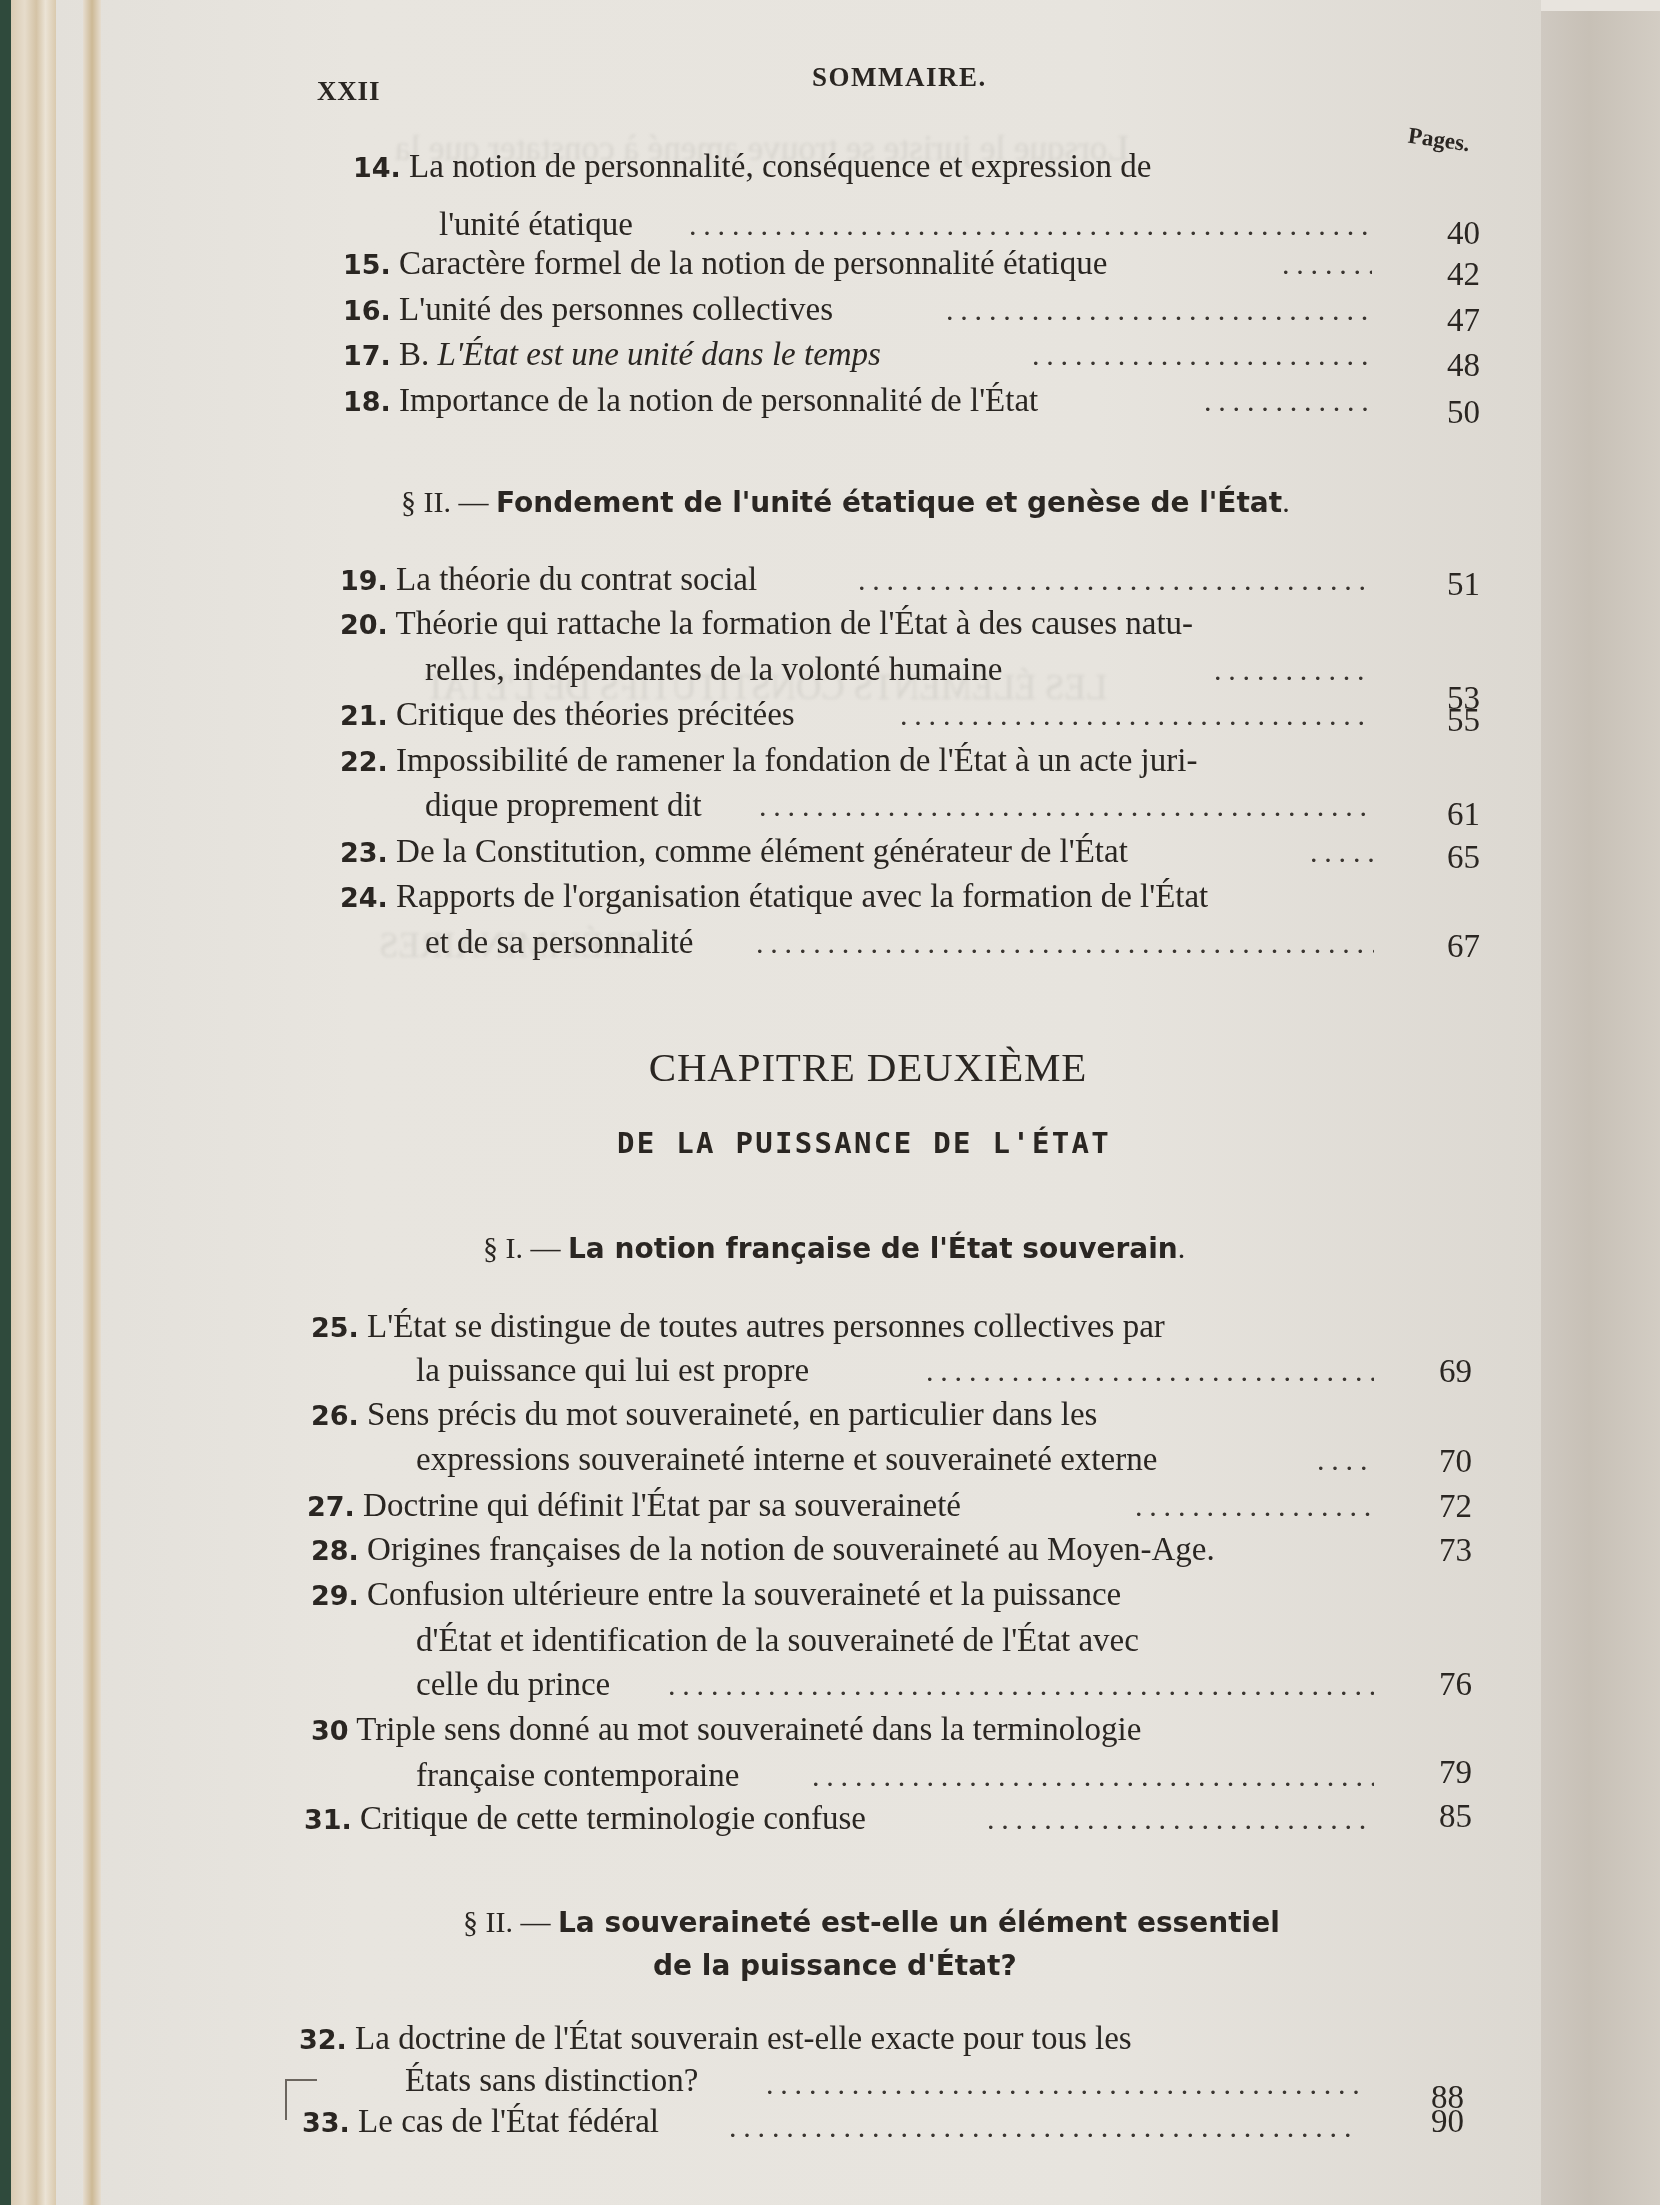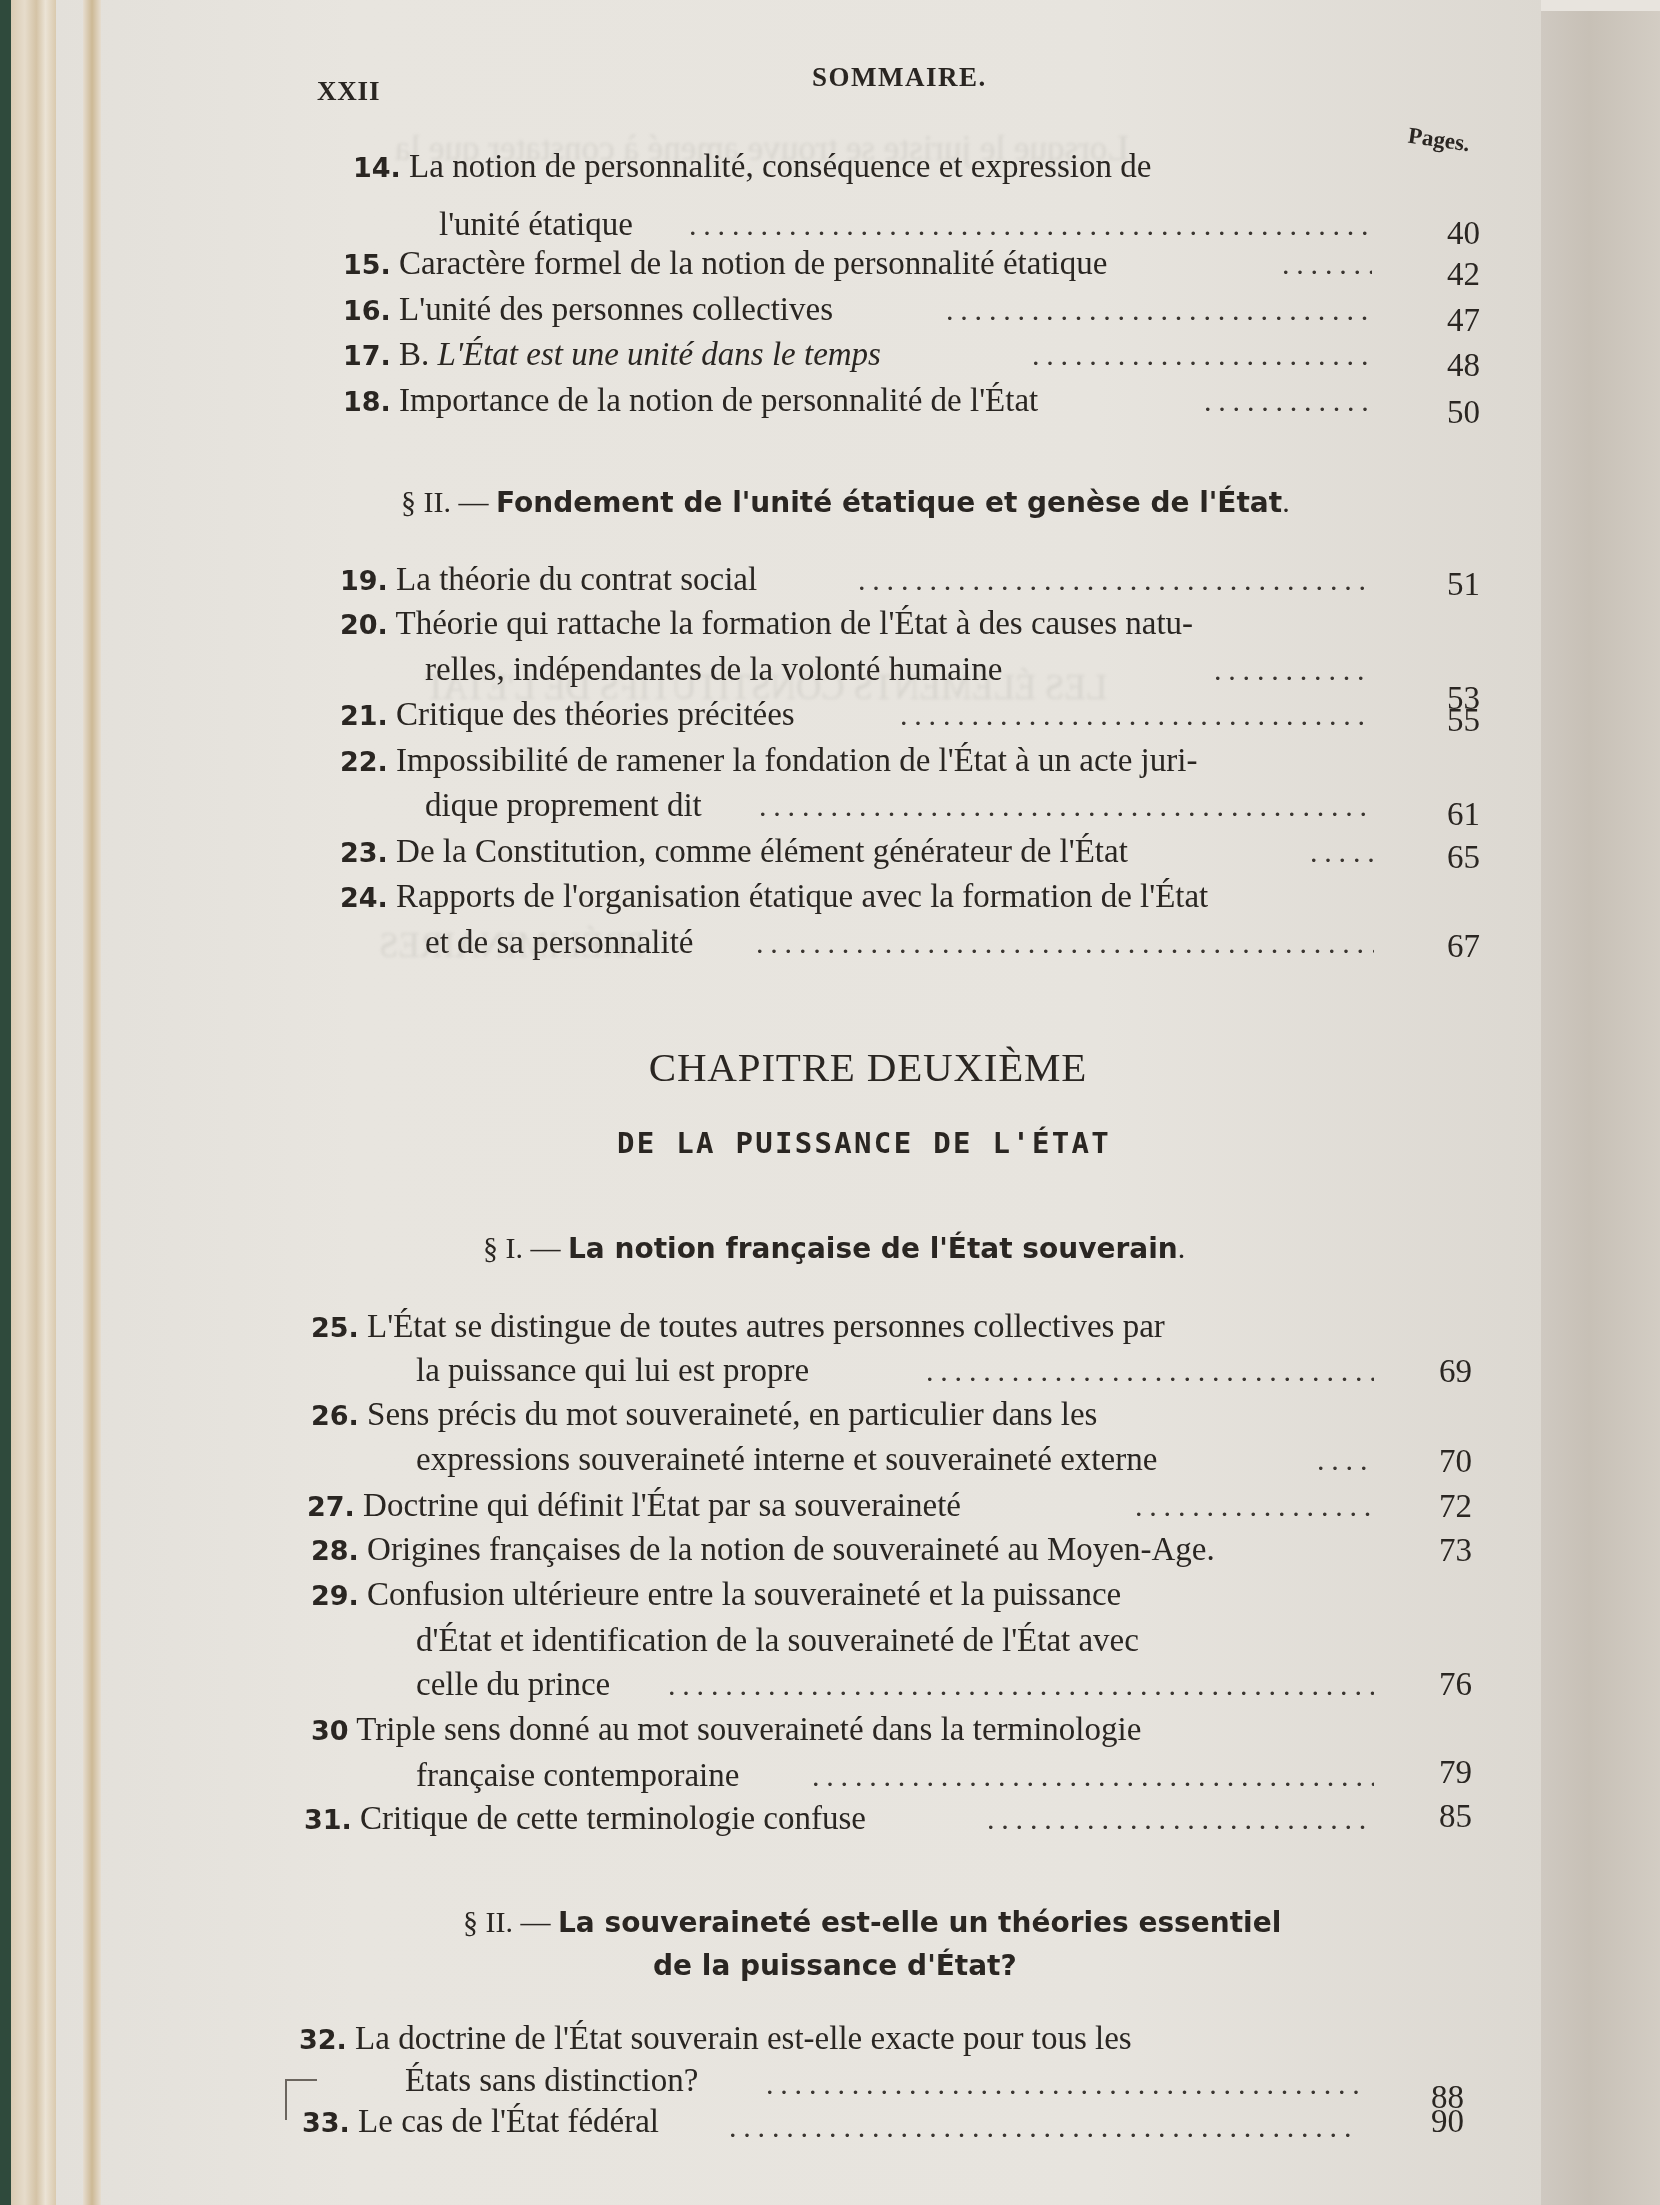--- a/index.html
+++ b/index.html
@@ -367,21 +367,21 @@
     <div class="line" style="left:304px;top:1799px;">
       <span class="num">31.</span>
       <span>Critique de cette terminologie confuse</span>
     </div>
     <div class="leader" style="left:987px;top:1799px;width:387px;">...................................................................</div>
     <div class="pg" style="left:1419px;top:1797px;">85</div>
   </div>
 
   <div class="section-heading" style="left:463px;top:1903px;">
     <span>§ II. —</span>
-    <span class="bold">La souveraineté est-elle un théories essentiel</span>
+    <span class="bold">La souveraineté est-elle un élément essentiel</span>
   </div>
   <div class="section-heading" style="left:653px;top:1946px;">
     <span class="bold">de la puissance d'État?</span>
   </div>
 
   <div class="entry">
     <div class="line" style="left:299px;top:2019px;">
       <span class="num">32.</span>
       <span>La doctrine de l'État souverain est-elle exacte pour tous les</span>
     </div>

